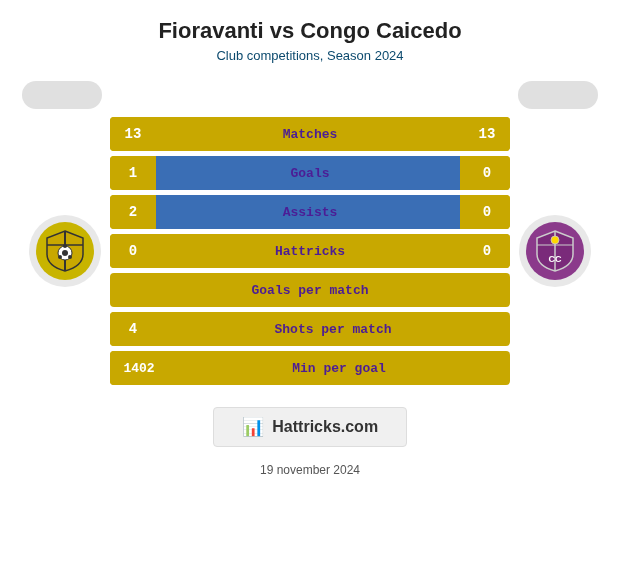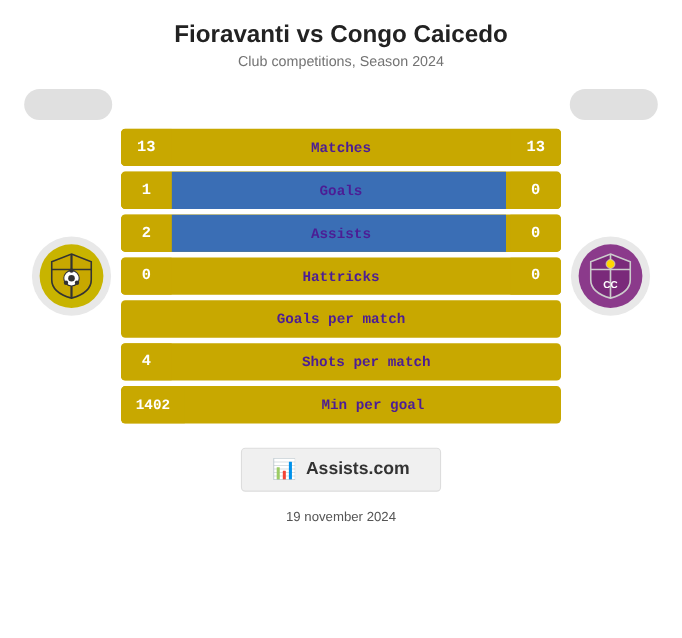--- a/index.html
+++ b/index.html
@@ -23,21 +23,21 @@
     .title {
       font-size: 22px;
       font-weight: bold;
       color: #222;
       text-align: center;
       margin-bottom: 4px;
     }
 
     .subtitle {
       font-size: 13px;
-      color: #737373;
+      color: #0c4a6e;
       text-align: center;
       margin-bottom: 18px;
     }
 
     .comparison-section {
       width: 100%;
       display: flex;
       flex-direction: row;
       align-items: center;
       justify-content: center;
@@ -306,18 +306,18 @@
             <circle cx="19" cy="10" r="4" fill="#ffd700" stroke="#ccc" stroke-width="0.8"></circle>
           </svg>
         </div>
       </div>
     </div>
   </div>
 
   <div class="watermark-area">
     <div class="watermark-box">
       <span class="watermark-icon">📊</span>
-      <span class="watermark-text">Assists.com</span>
+      <span class="watermark-text">Hattricks.com</span>
     </div>
   </div>
 
   <div class="footer-date">19 november 2024</div>
 </div>
 
 </body></html>

